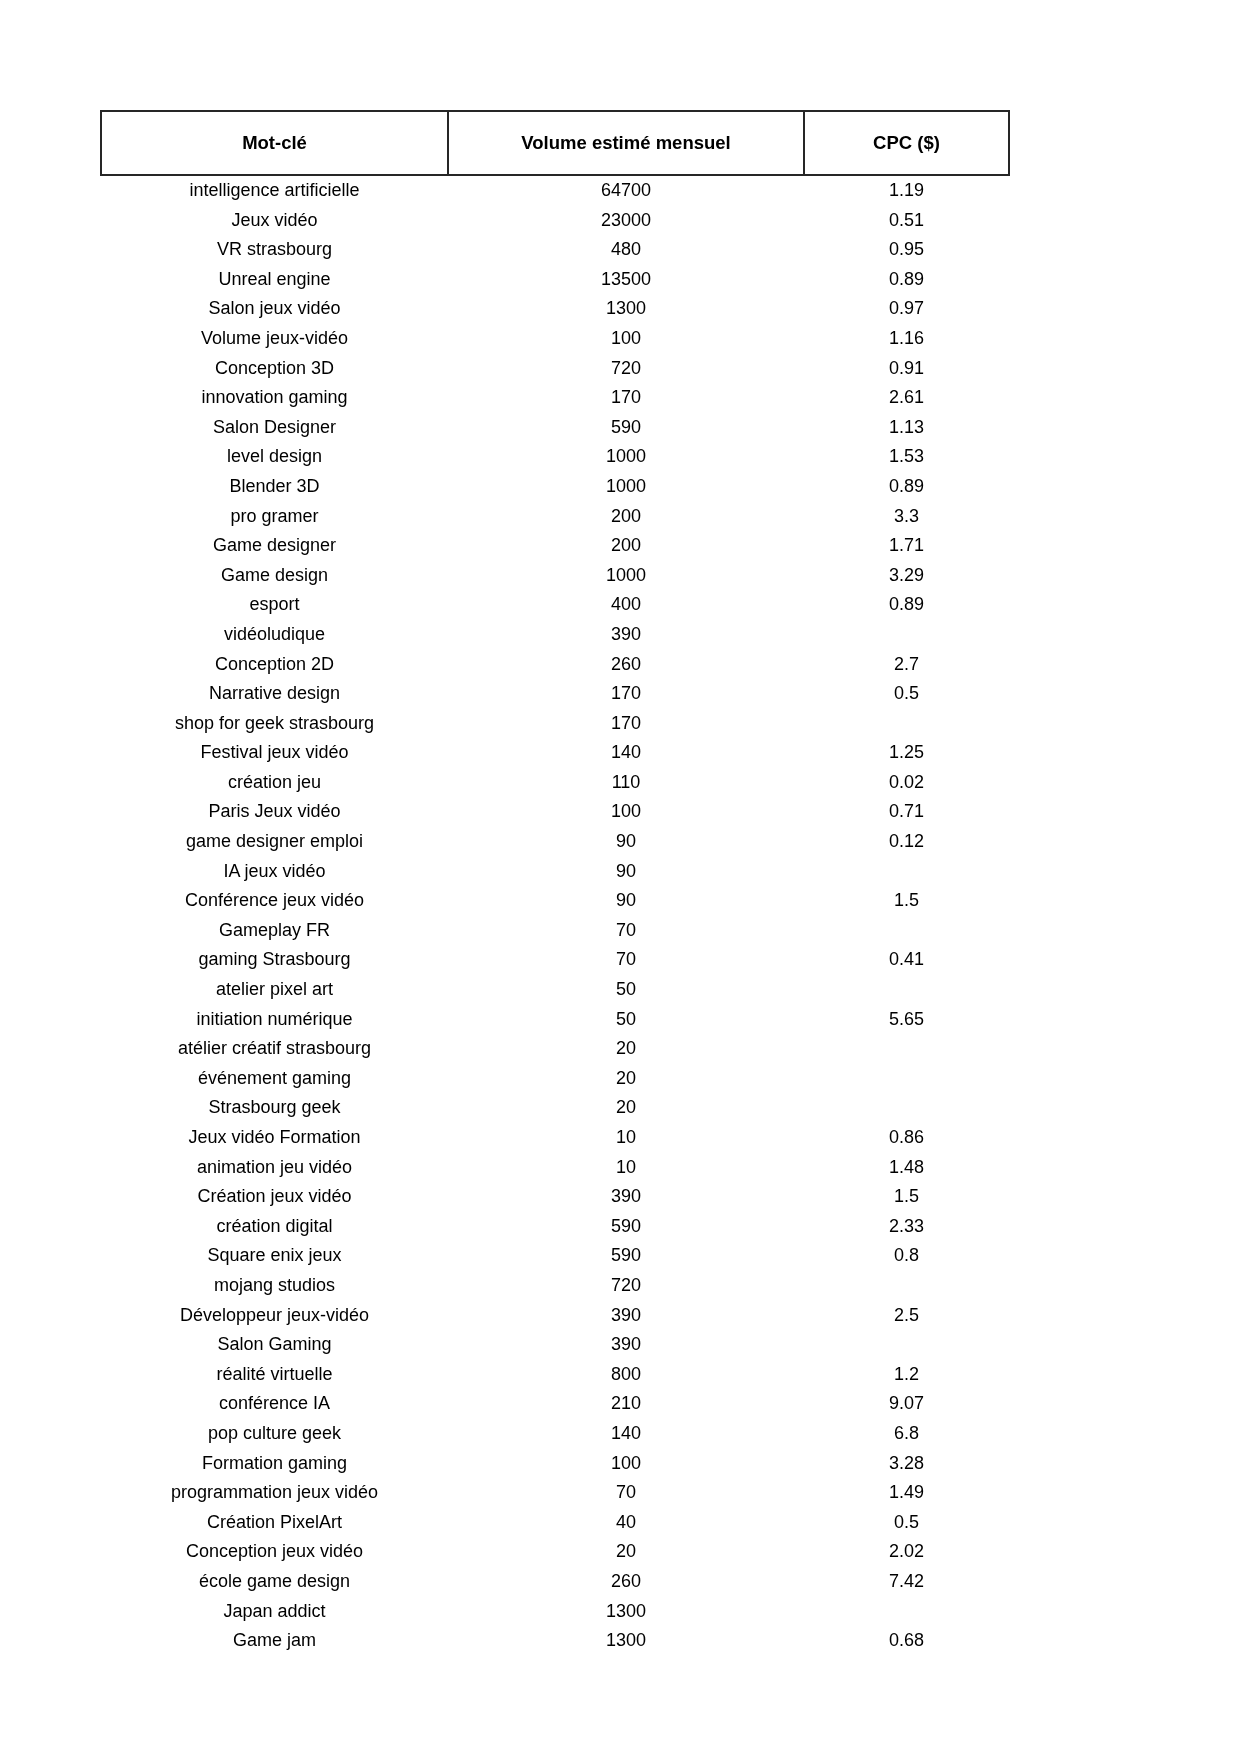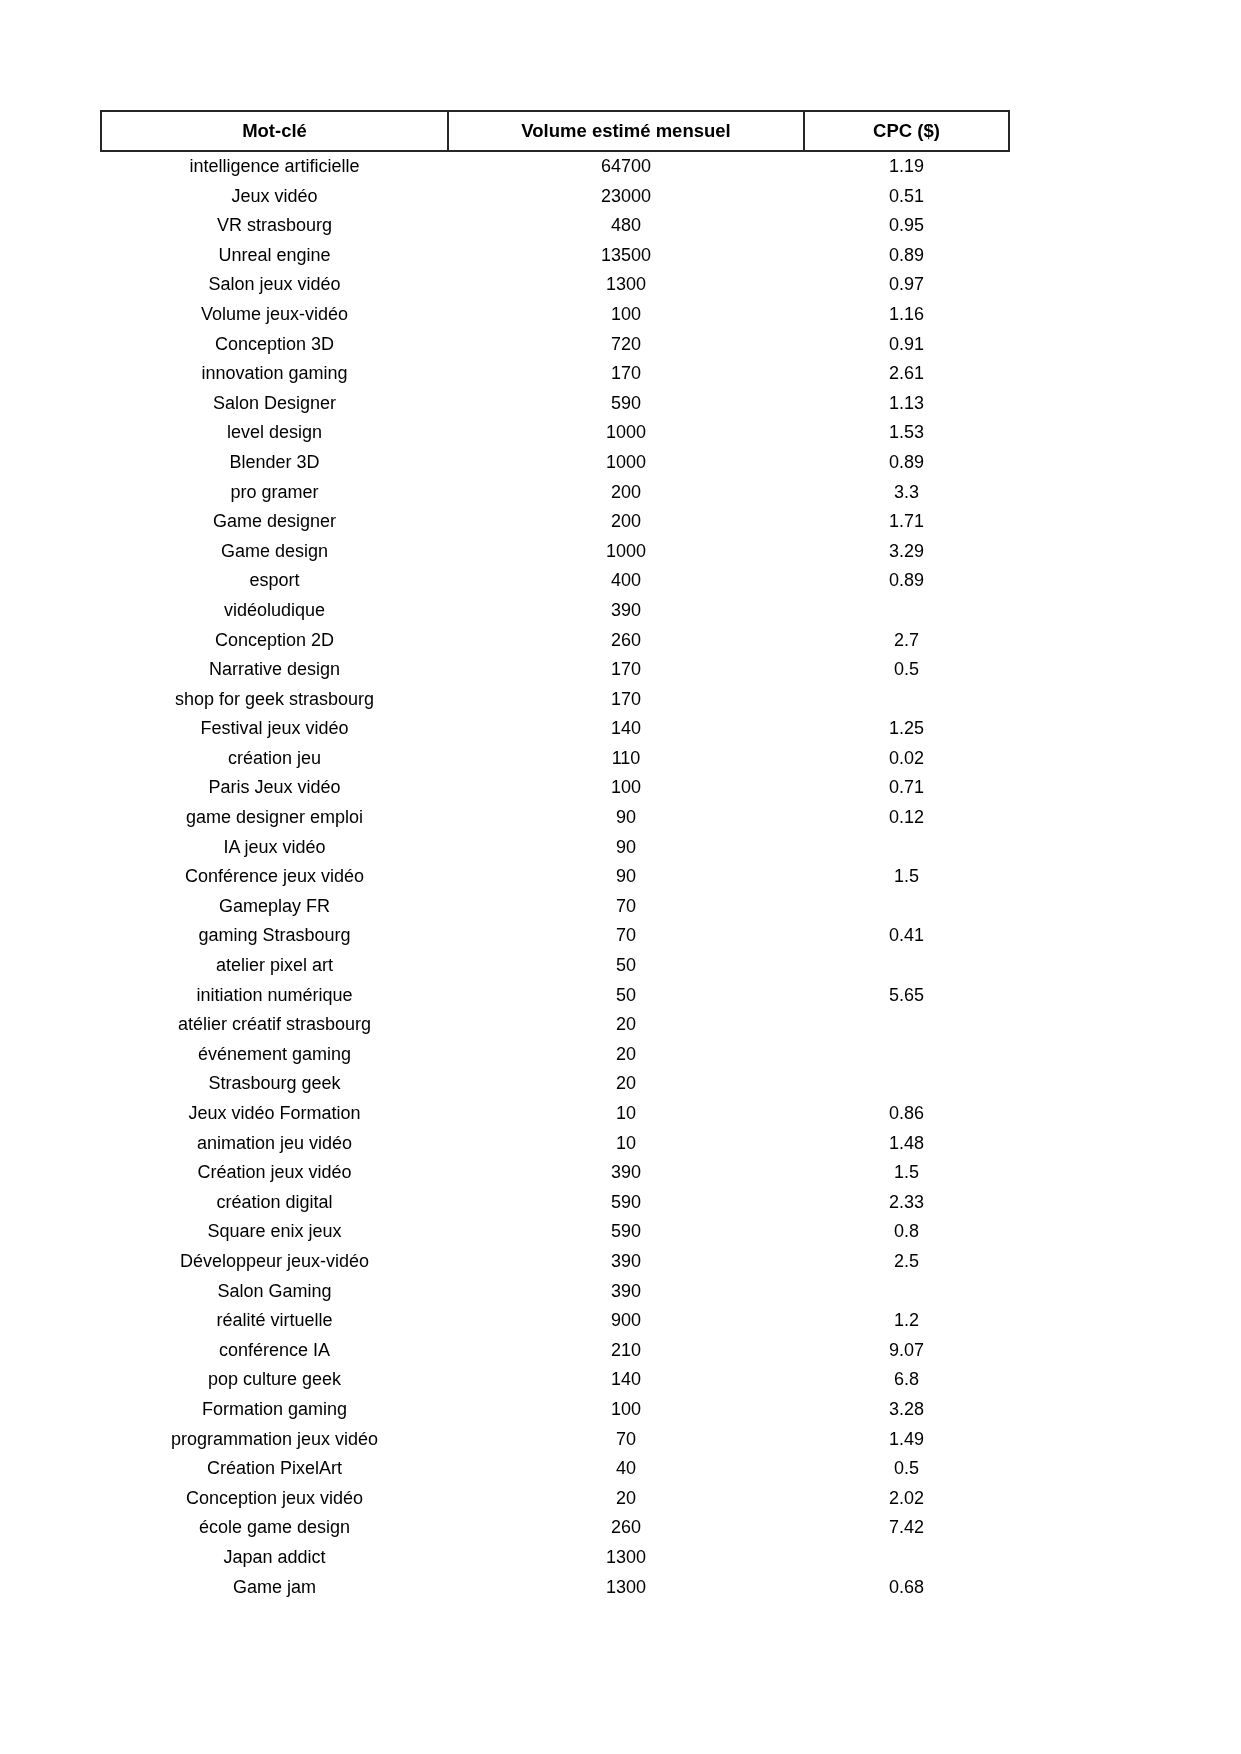--- a/index.html
+++ b/index.html
@@ -27,21 +27,21 @@
   table.kw-table col.c1 { width: 347px; }
   table.kw-table col.c2 { width: 356px; }
   table.kw-table col.c3 { width: 205px; }
   table.kw-table th {
     border: 2px solid #262626;
     font-weight: bold;
     font-size: 18.5px;
     height: 30px;
     text-align: center;
     vertical-align: middle;
-    padding: 4px;
+    padding: 16px;
     background: #ffffff;
   }
   table.kw-table td {
     border: none;
     height: 29.6px;
     line-height: 29.6px;
     text-align: center;
     vertical-align: middle;
     padding: 0;
     white-space: nowrap;
@@ -245,32 +245,37 @@
           <td>création digital</td>
           <td>590</td>
           <td>2.33</td>
         </tr>
         <tr>
           <td>Square enix jeux</td>
           <td>590</td>
           <td>0.8</td>
         </tr>
         <tr>
+          <td>mojang studios</td>
+          <td>720</td>
+          <td></td>
+        </tr>
+        <tr>
           <td>Développeur jeux-vidéo</td>
           <td>390</td>
           <td>2.5</td>
         </tr>
         <tr>
           <td>Salon Gaming</td>
           <td>390</td>
           <td></td>
         </tr>
         <tr>
           <td>réalité virtuelle</td>
-          <td>900</td>
+          <td>800</td>
           <td>1.2</td>
         </tr>
         <tr>
           <td>conférence IA</td>
           <td>210</td>
           <td>9.07</td>
         </tr>
         <tr>
           <td>pop culture geek</td>
           <td>140</td>

